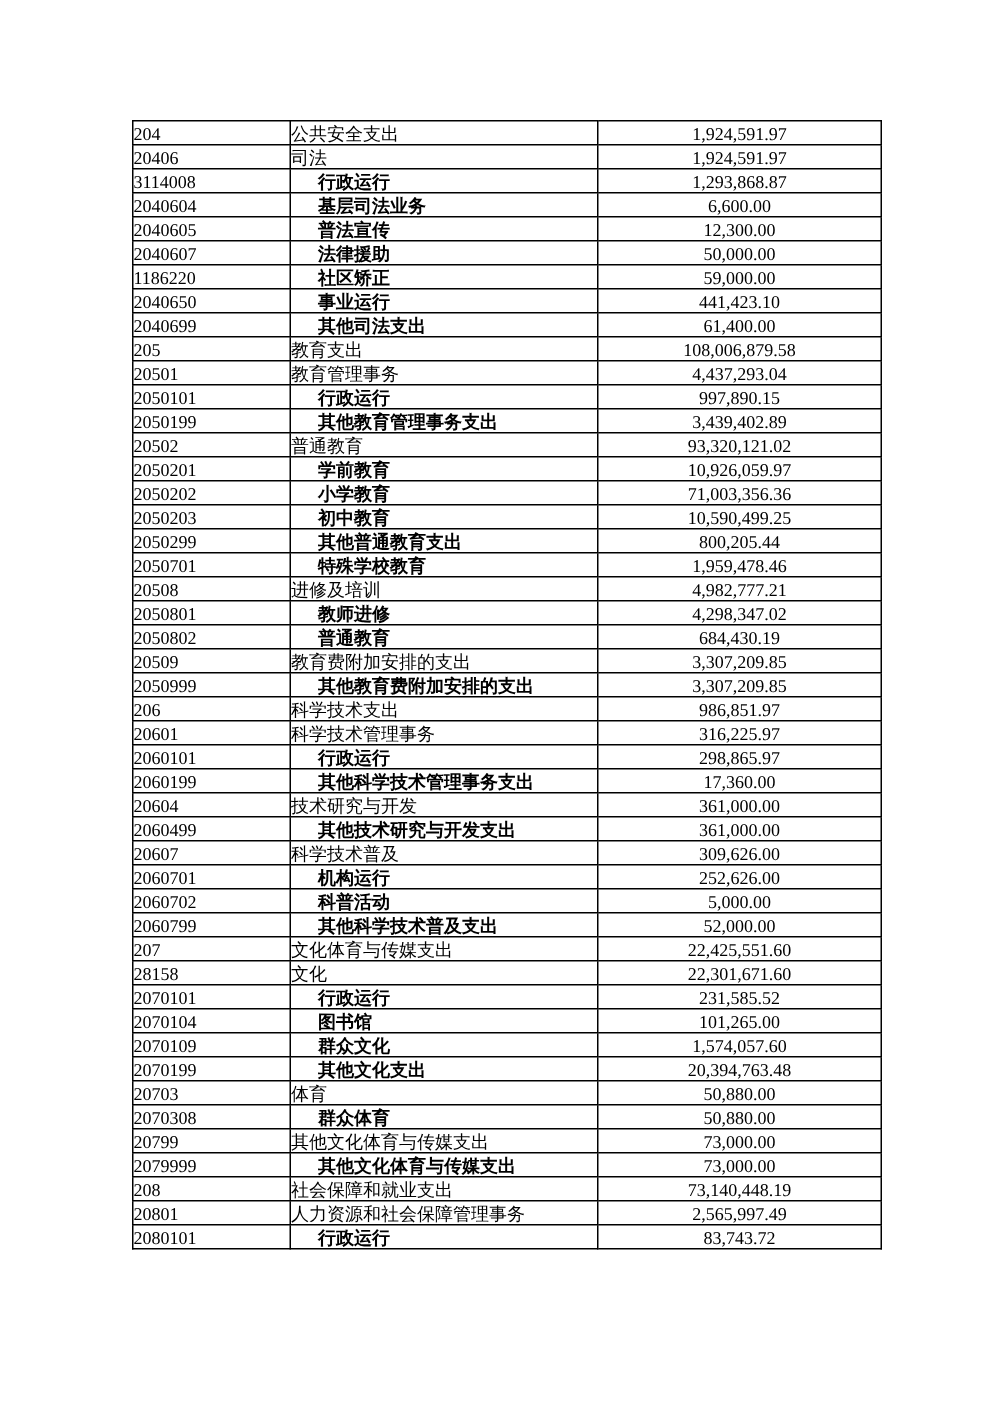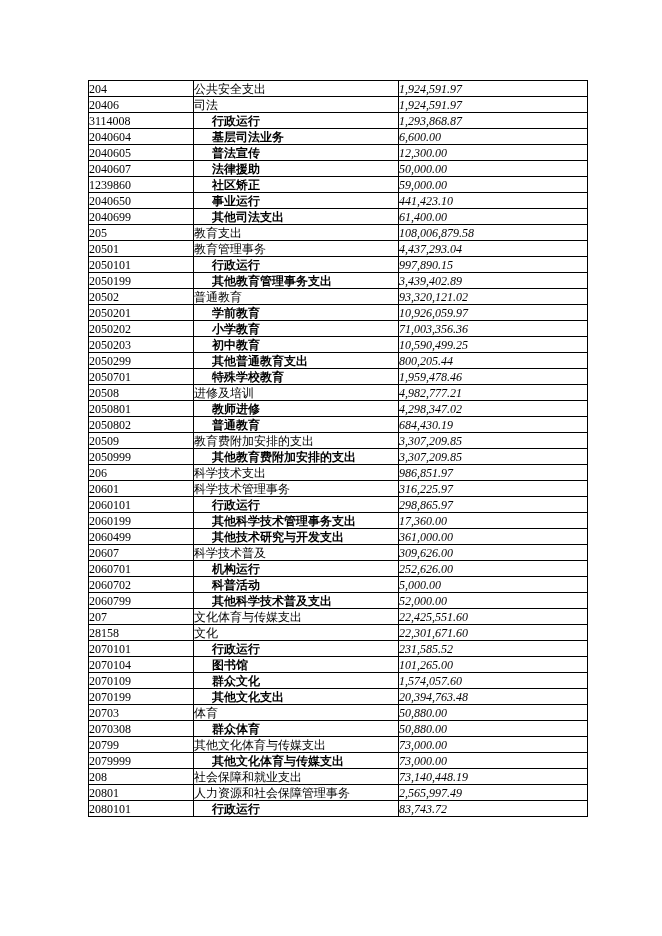--- a/index.html
+++ b/index.html
@@ -28,21 +28,21 @@
     font-size: 12px;
     line-height: 14px;
     padding: 0;
     white-space: nowrap;
     overflow: hidden;
     vertical-align: middle;
   }
   td.code   { width: 105px; padding-left: 4px; }
   td.name   { width: 205px; padding-left: 4px; }
   td.name.indent-1 { padding-left: 18px; font-weight: bold; }
-  td.amount { width: 189px; text-align: left; padding-right: 4px; font-style: italic; }
+  td.amount { width: 189px; text-align: center; padding-right: 4px; }
 </style>
 </head>
 <body>
 
 <div class="sheet">
   <table class="budget">
     <tbody>
         <tr>
           <td class="code">204</td>
           <td class="name indent-0">公共安全支出</td>
@@ -67,21 +67,21 @@
           <td class="code">2040605</td>
           <td class="name indent-1">普法宣传</td>
           <td class="amount">12,300.00</td>
         </tr>
         <tr>
           <td class="code">2040607</td>
           <td class="name indent-1">法律援助</td>
           <td class="amount">50,000.00</td>
         </tr>
         <tr>
-          <td class="code">1239860</td>
+          <td class="code">1186220</td>
           <td class="name indent-1">社区矫正</td>
           <td class="amount">59,000.00</td>
         </tr>
         <tr>
           <td class="code">2040650</td>
           <td class="name indent-1">事业运行</td>
           <td class="amount">441,423.10</td>
         </tr>
         <tr>
           <td class="code">2040699</td>
@@ -175,20 +175,25 @@
         </tr>
         <tr>
           <td class="code">2060101</td>
           <td class="name indent-1">行政运行</td>
           <td class="amount">298,865.97</td>
         </tr>
         <tr>
           <td class="code">2060199</td>
           <td class="name indent-1">其他科学技术管理事务支出</td>
           <td class="amount">17,360.00</td>
+        </tr>
+        <tr>
+          <td class="code">20604</td>
+          <td class="name indent-0">技术研究与开发</td>
+          <td class="amount">361,000.00</td>
         </tr>
         <tr>
           <td class="code">2060499</td>
           <td class="name indent-1">其他技术研究与开发支出</td>
           <td class="amount">361,000.00</td>
         </tr>
         <tr>
           <td class="code">20607</td>
           <td class="name indent-0">科学技术普及</td>
           <td class="amount">309,626.00</td>

